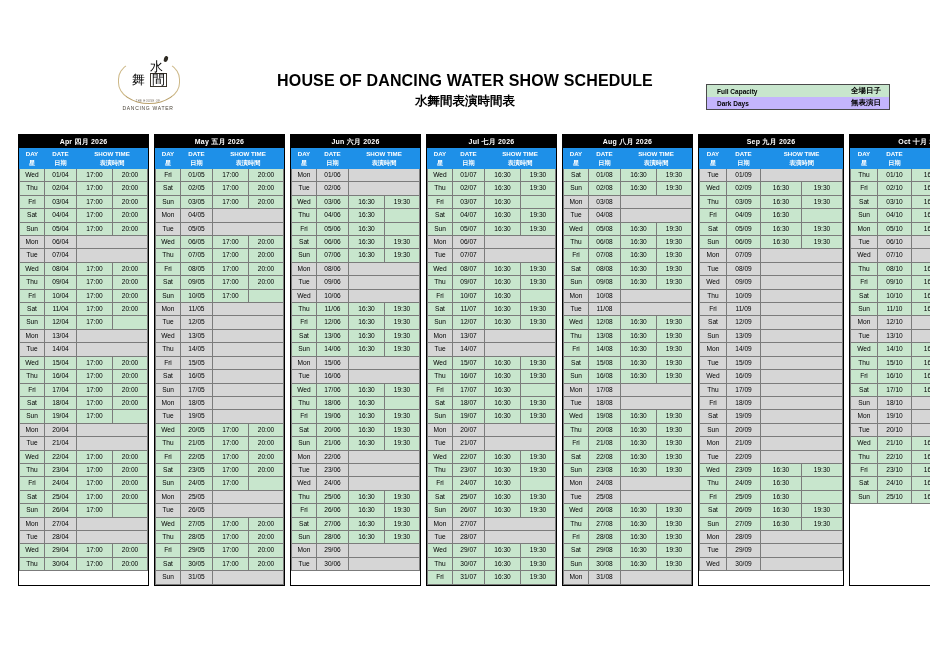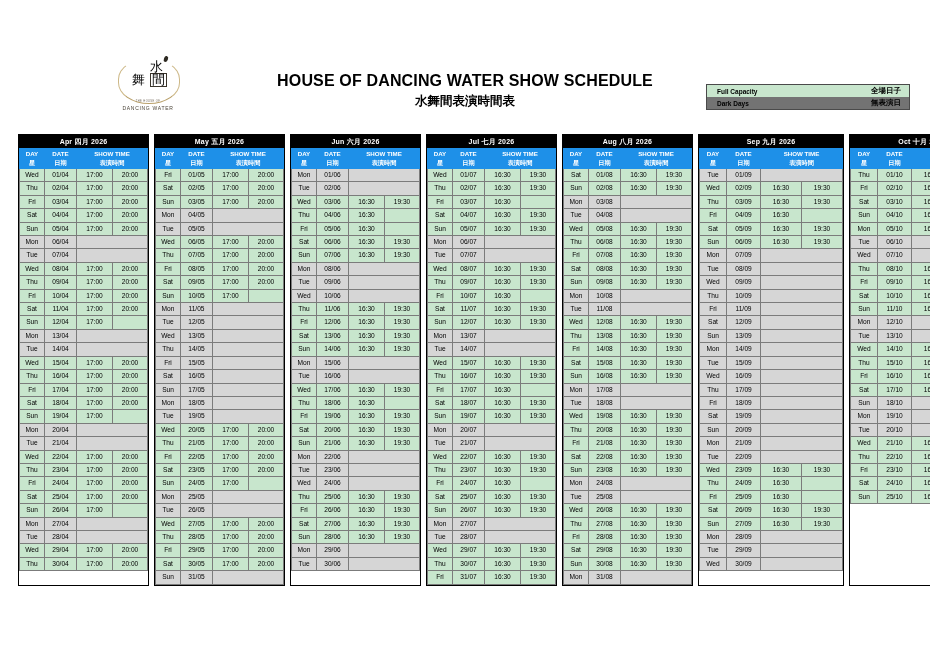--- a/index.html
+++ b/index.html
@@ -84,34 +84,34 @@
     font-size: 12.5px;
     font-weight: bold;
     color: #000;
   }
 
   
   #legend {
     position: absolute;
     left: 706px;
     top: 84px;
-    width: 204px;
+    width: 184px;
     border: 1px solid #4a4a4a;
     box-sizing: border-box;
   }
   #legend .legend-row {
     display: flex;
     justify-content: space-between;
     align-items: center;
     height: 12px;
     padding: 0 8px 0 10px;
     font-size: 6.5px;
   }
   #legend .legend-row.full { background: #c8e6cd; }
-  #legend .legend-row.dark { background: #737373; }
+  #legend .legend-row.dark { background: #c4b5fd; }
   #legend .legend-zh { font-family: "DejaVu Sans", sans-serif; font-size: 7.5px; font-weight:bold; }
   #legend .legend-en { font-weight: 600; }
 
   
   #months {
     position: absolute;
     left: 18px;
     top: 134px;
     display: flex;
     gap: 5px;

